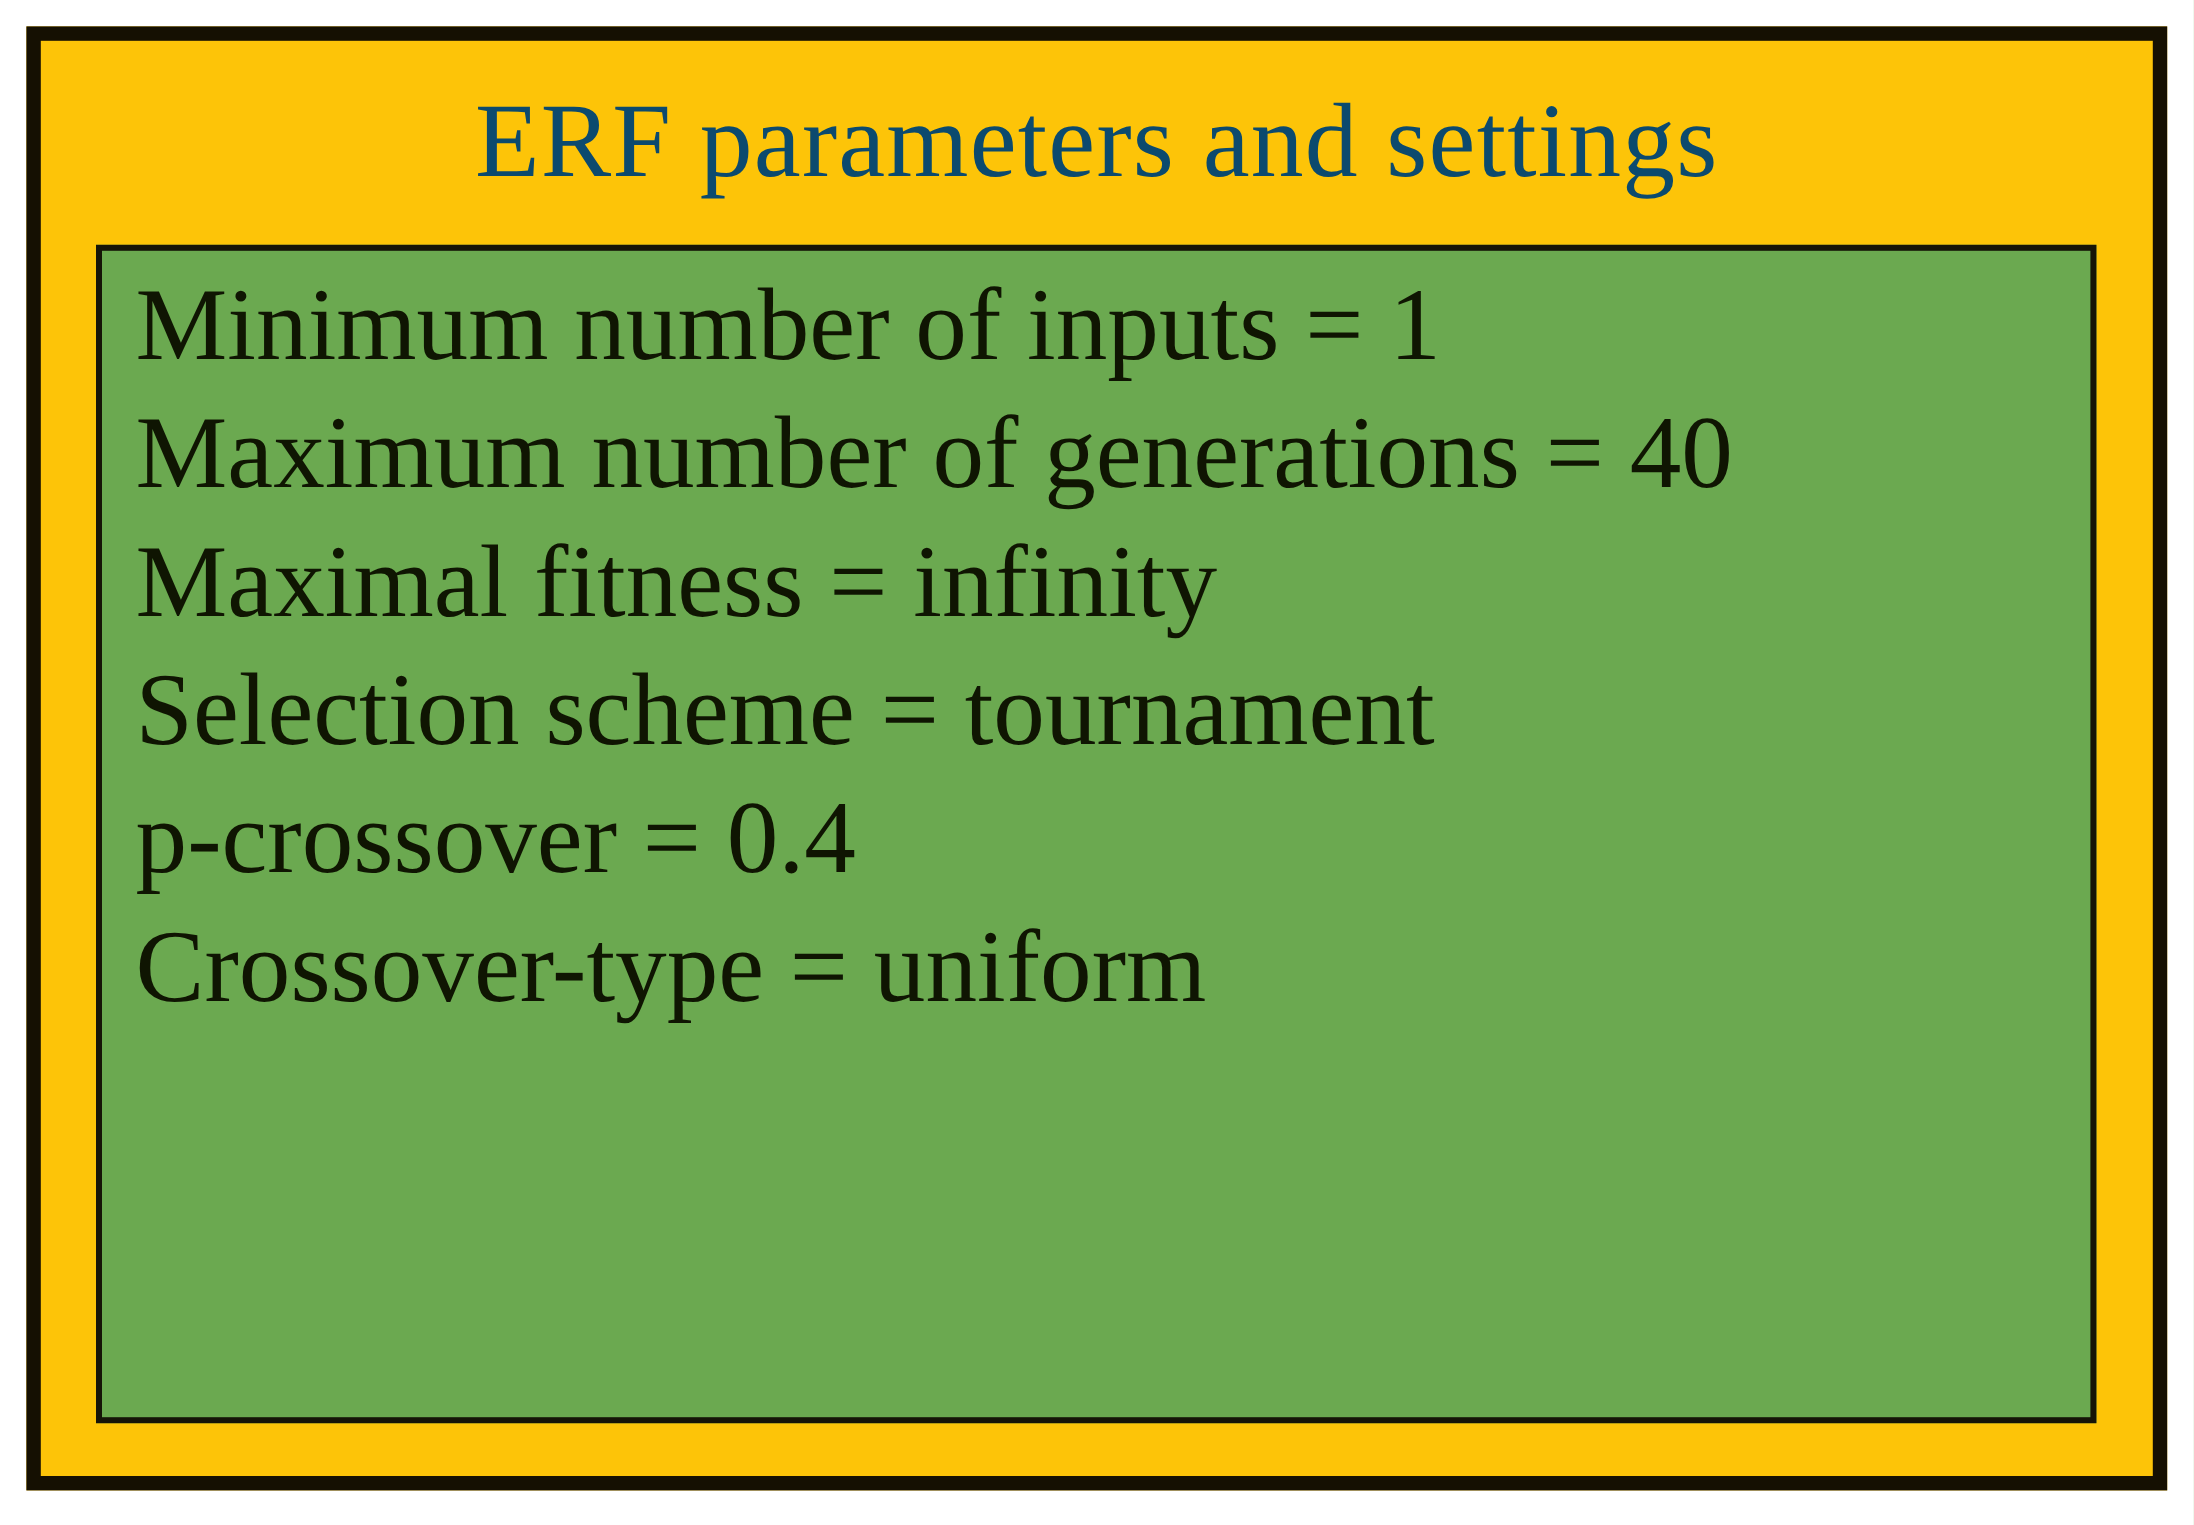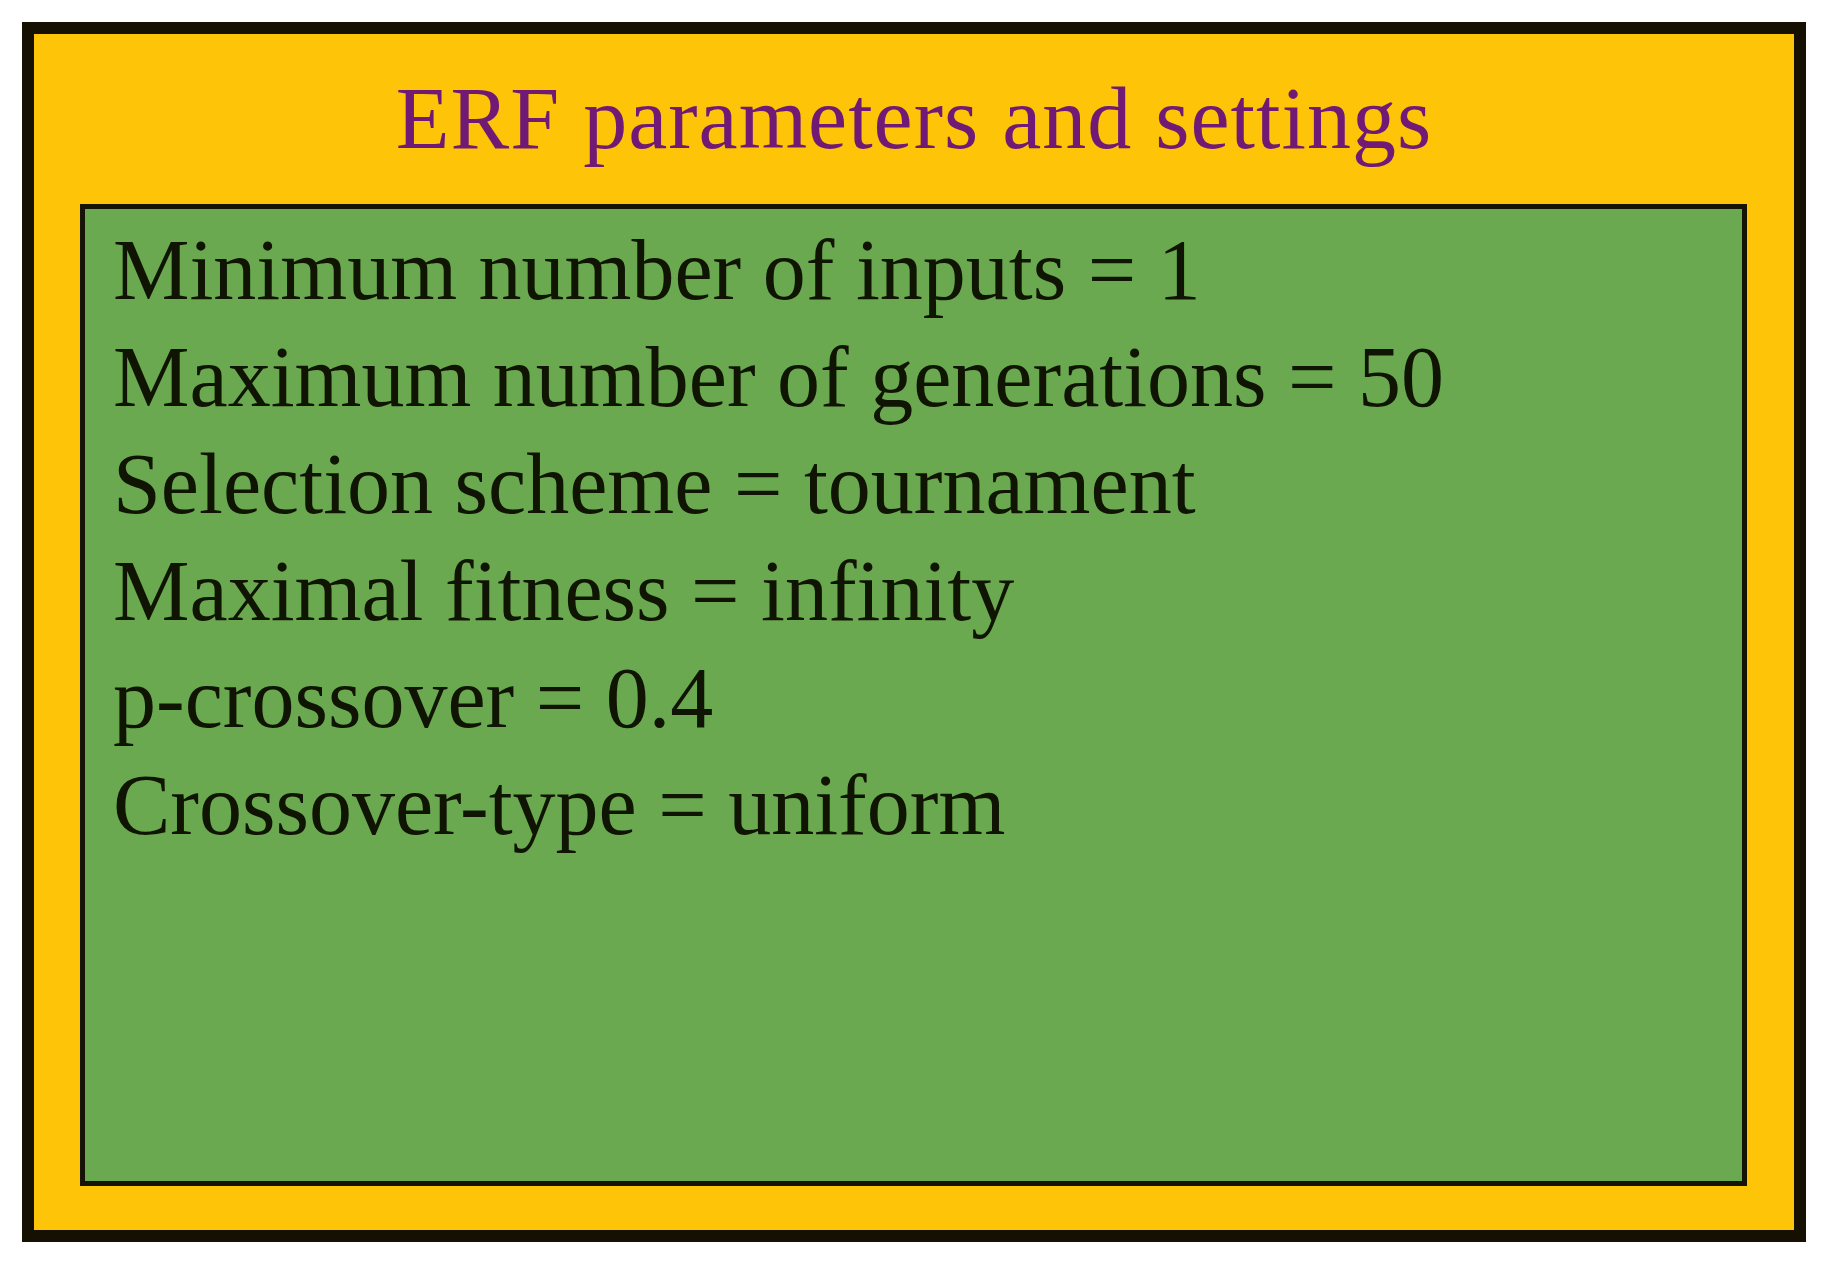--- a/index.html
+++ b/index.html
@@ -30,21 +30,21 @@
     left: 0;
     top: 0;
     width: 100%;
     height: 168px;
     display: flex;
     align-items: center;
     justify-content: center;
   }
   .figure-title-bar .title-text {
     font-size: 88px;
-    color: #701a75;
+    color: #0c4a6e;
     letter-spacing: 1px;
     white-space: nowrap;
   }
   .parameters-panel {
     position: absolute;
     left: 46px;
     top: 170px;
     width: 1667px;
     height: 982px;
     box-sizing: border-box;
@@ -63,20 +63,20 @@
 </head>
 <body>
 
 <div class="page">
   <div class="figure-frame">
     <div class="figure-title-bar">
       <span class="title-text">ERF parameters and settings</span>
     </div>
     <div class="parameters-panel">
       <div class="parameter-line">Minimum number of inputs = 1</div>
-      <div class="parameter-line">Maximum number of generations = 50</div>
+      <div class="parameter-line">Maximum number of generations = 40</div>
+      <div class="parameter-line">Maximal fitness = infinity</div>
       <div class="parameter-line">Selection scheme = tournament</div>
-      <div class="parameter-line">Maximal fitness = infinity</div>
       <div class="parameter-line">p-crossover = 0.4</div>
       <div class="parameter-line">Crossover-type = uniform</div>
     </div>
   </div>
 </div>
 
 </body></html>

